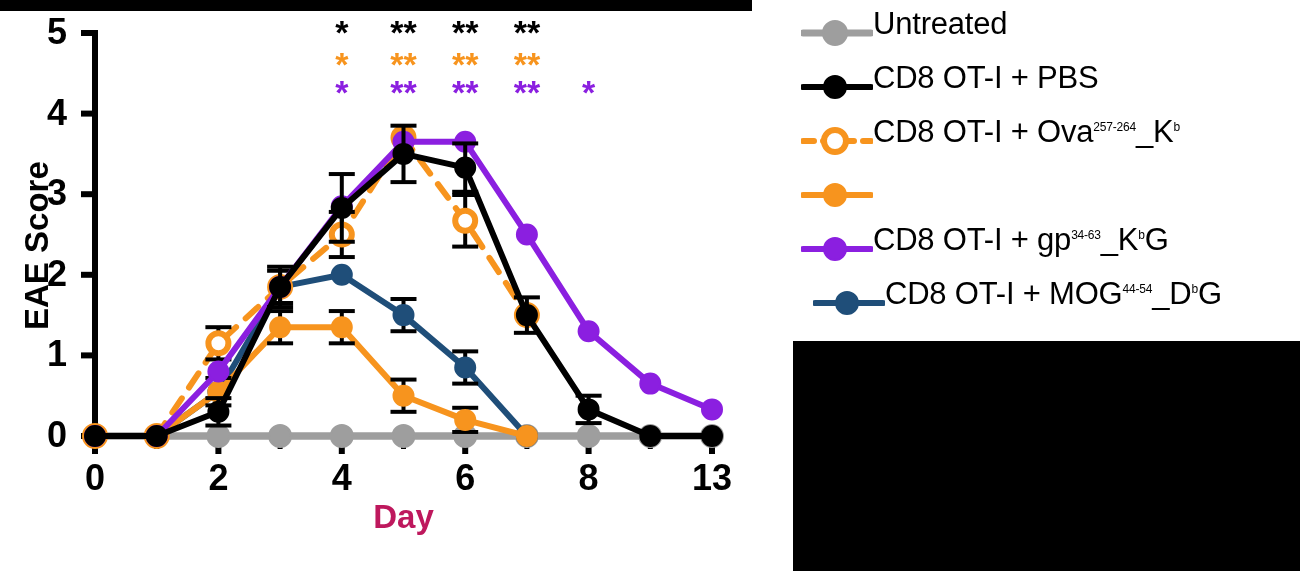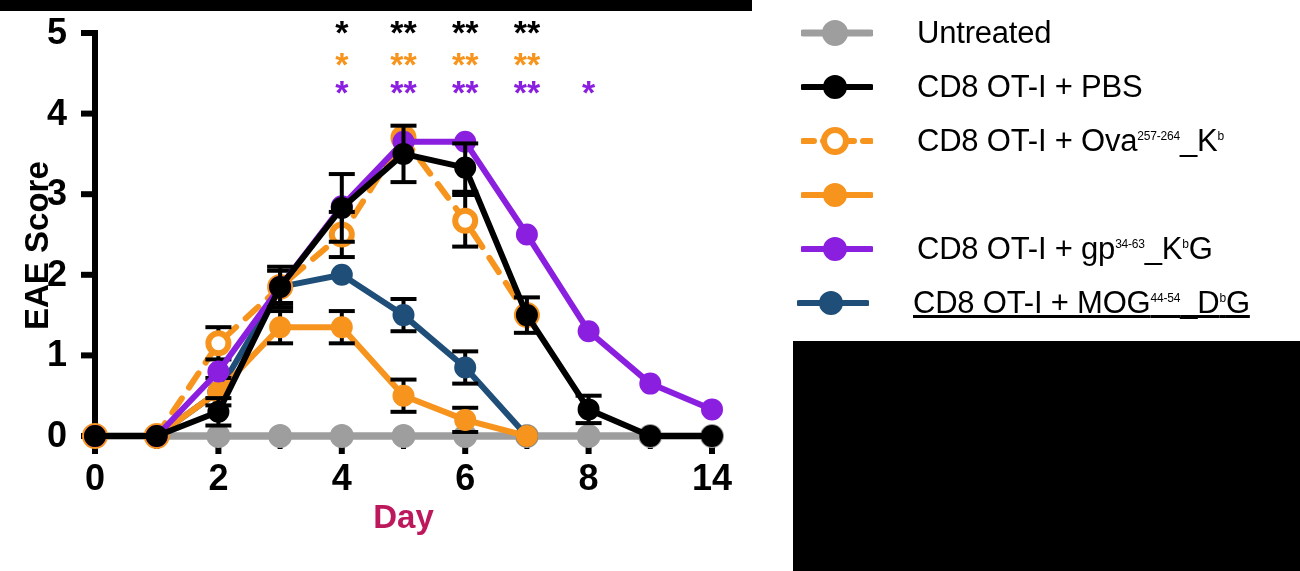--- a/index.html
+++ b/index.html
@@ -73,22 +73,21 @@
     left:793px;top:0px;
     width:507px;height:341px;
     background:#fff;
     padding:0;
   }
   .legend-row{
     position:absolute;
     left:0;
     height:54px;
     display:flex;
-    align-items:center;
-    gap:44px;
+    align-items:flex-start;
   }
   .legend-key{
     width:72px;height:54px;
     flex:0 0 72px;
     position:relative;
   }
   .legend-text{
     font-size:31px;
     color:#000;
     white-space:nowrap;
@@ -250,21 +249,21 @@
       <div class="ytick-label" style="left: 21px; top: 336.4px;">1</div>
       <div class="ytick-label" style="left: 21px; top: 255.8px;">2</div>
       <div class="ytick-label" style="left: 21px; top: 175.2px;">3</div>
       <div class="ytick-label" style="left: 21px; top: 94.6px;">4</div>
       <div class="ytick-label" style="left: 21px; top: 14px;">5</div>
       <div class="xtick-label" style="left: 60px; top: 460px;">0</div>
       <div class="xtick-label" style="left: 183.4px; top: 460px;">2</div>
       <div class="xtick-label" style="left: 306.8px; top: 460px;">4</div>
       <div class="xtick-label" style="left: 430.2px; top: 460px;">6</div>
       <div class="xtick-label" style="left: 553.6px; top: 460px;">8</div>
-      <div class="xtick-label" style="left: 677px; top: 460px;">14</div>
+      <div class="xtick-label" style="left: 677px; top: 460px;">13</div>
       <div class="sigstar" style="left: 311.8px; top: 20px; color: rgb(0, 0, 0);">*</div>
       <div class="sigstar" style="left: 311.8px; top: 52px; color: rgb(247, 148, 30);">*</div>
       <div class="sigstar" style="left: 311.8px; top: 80px; color: rgb(139, 31, 224);">*</div>
       <div class="sigstar" style="left: 373.5px; top: 20px; color: rgb(0, 0, 0);">**</div>
       <div class="sigstar" style="left: 373.5px; top: 52px; color: rgb(247, 148, 30);">**</div>
       <div class="sigstar" style="left: 373.5px; top: 80px; color: rgb(139, 31, 224);">**</div>
       <div class="sigstar" style="left: 435.2px; top: 20px; color: rgb(0, 0, 0);">**</div>
       <div class="sigstar" style="left: 435.2px; top: 52px; color: rgb(247, 148, 30);">**</div>
       <div class="sigstar" style="left: 435.2px; top: 80px; color: rgb(139, 31, 224);">**</div>
       <div class="sigstar" style="left: 496.9px; top: 20px; color: rgb(0, 0, 0);">**</div>
@@ -301,21 +300,21 @@
             <circle cx="34" cy="27" r="11" fill="#F7941E" stroke="#F7941E" stroke-width="2"></circle>
           </svg></div>
       </div>
       <div class="legend-row" style="top: 222px; left: 8px;">
         <div class="legend-key"><svg width="72" height="54">
             <line x1="2" y1="27" x2="70" y2="27" stroke="#8B1FE0" stroke-width="6" stroke-linecap="round"></line>
             <circle cx="34" cy="27" r="11" fill="#8B1FE0" stroke="#8B1FE0" stroke-width="2"></circle>
           </svg></div>
         <div class="legend-text">CD8 OT-I + gp<sup>34-63</sup>_K<sup>b</sup>G</div>
       </div>
-      <div class="legend-row" style="top: 276px; left: 4px; text-decoration: underline;">
+      <div class="legend-row" style="top: 276px; left: 20px;">
         <div class="legend-key"><svg width="72" height="54">
             <line x1="2" y1="27" x2="70" y2="27" stroke="#1F4E79" stroke-width="6" stroke-linecap="round"></line>
             <circle cx="34" cy="27" r="11" fill="#1F4E79" stroke="#1F4E79" stroke-width="2"></circle>
           </svg></div>
         <div class="legend-text">CD8 OT-I + MOG<sup>44-54</sup>_D<sup>b</sup>G</div>
       </div>
     </div>
 
 </div>
 

